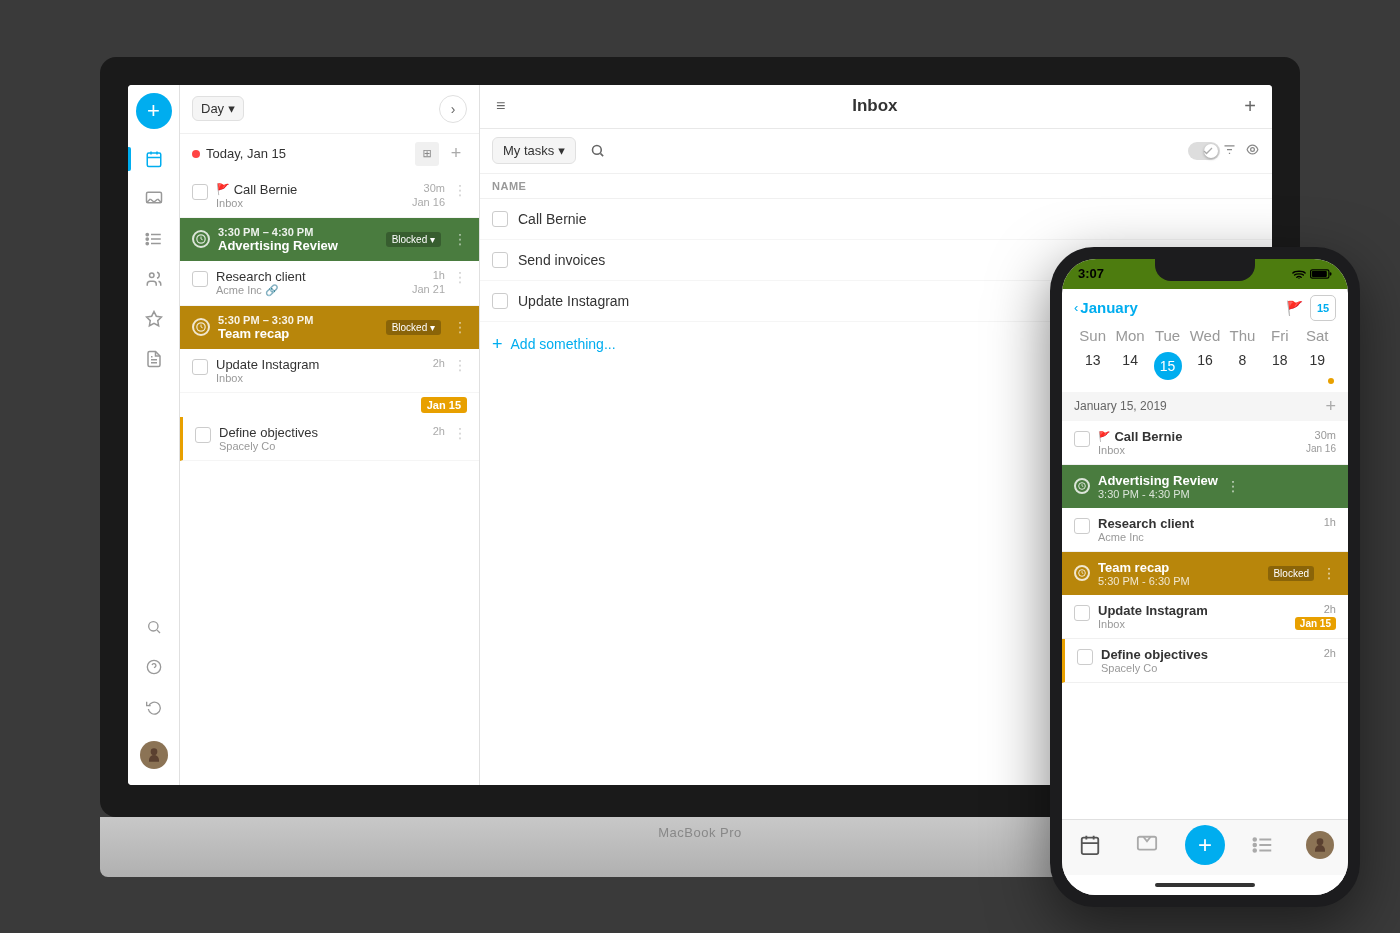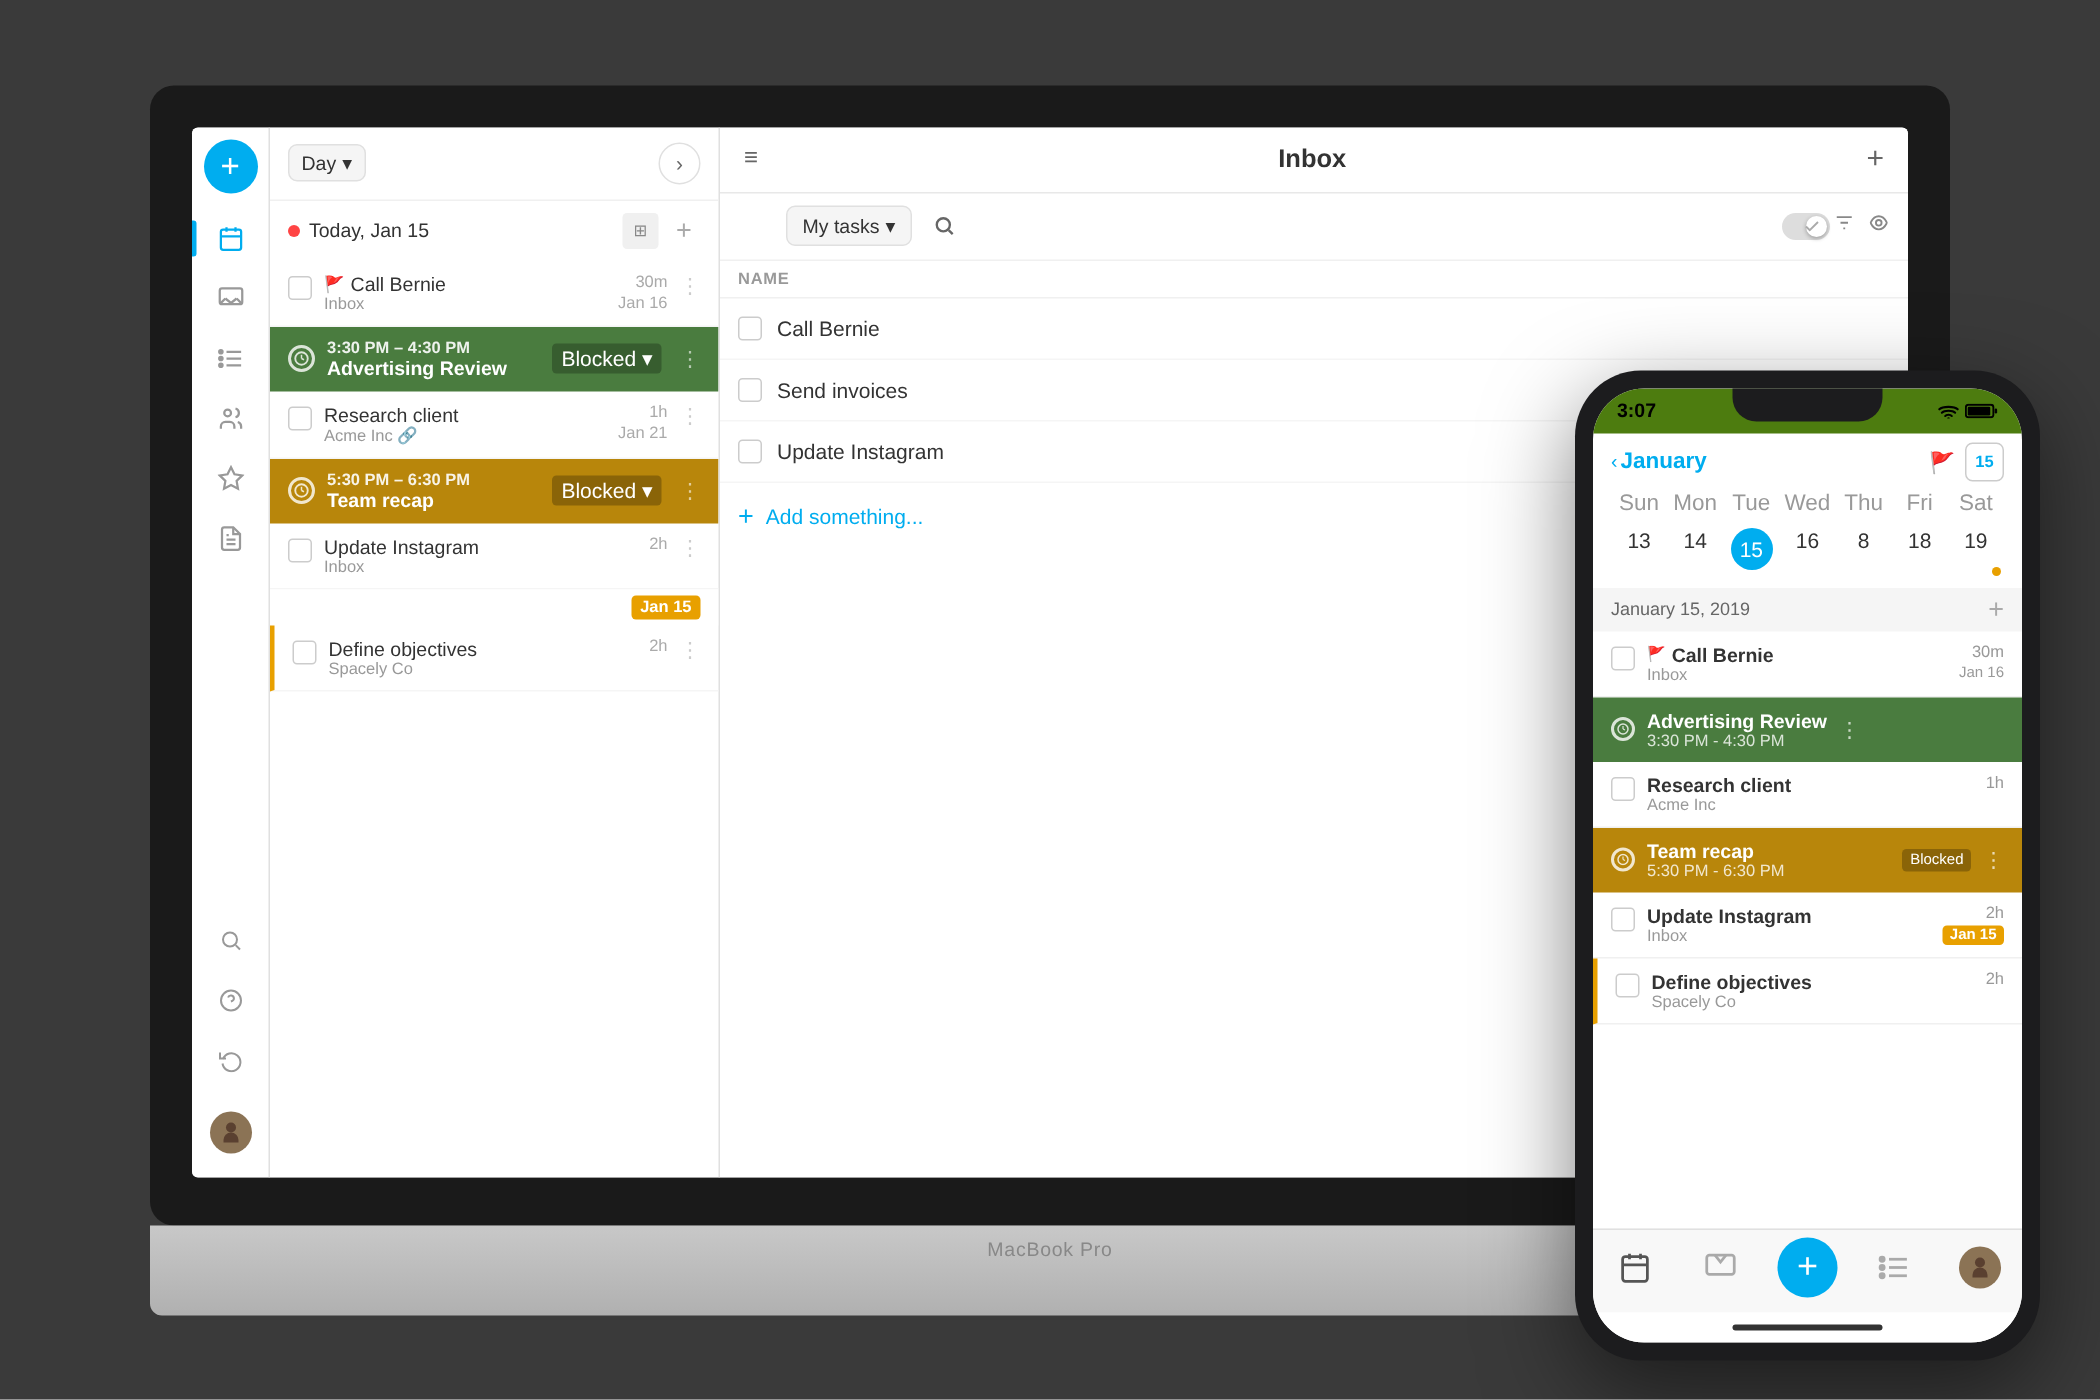--- a/index.html
+++ b/index.html
@@ -286,21 +286,21 @@
 
     .blocked-name {
       font-size: 13px;
       color: #fff;
       font-weight: 600;
     }
 
     .blocked-badge {
       background: rgba(0,0,0,0.25);
       color: #fff;
-      font-size: 14px;
+      font-size: 10px;
       padding: 2px 6px;
       border-radius: 3px;
       margin-left: auto;
     }
 
     .clock-icon {
       width: 18px;
       height: 18px;
       border: 2px solid rgba(255,255,255,0.8);
       border-radius: 50%;
@@ -373,21 +373,20 @@
       background: #f5f5f5;
       border: 1px solid #e0e0e0;
       border-radius: 6px;
       padding: 5px 10px;
       font-size: 13px;
       color: #333;
       cursor: pointer;
       display: flex;
       align-items: flex-start;
       gap: 4px;
-      margin-left: 32px;
     }
 
     .search-icon-btn {
       width: 28px;
       height: 28px;
       display: flex;
       align-items: center;
       justify-content: center;
       color: #666;
       font-size: 15px;
@@ -947,21 +946,21 @@
 
         <div class="blocked-event gold">
           <div class="clock-icon">
             <svg width="10" height="10" viewBox="0 0 12 12">
                 <circle cx="6" cy="6" r="5" fill="none" stroke="rgba(255,255,255,0.8)" stroke-width="1.5"></circle>
                 <line x1="6" y1="3" x2="6" y2="6" stroke="rgba(255,255,255,0.8)" stroke-width="1.2"></line>
                 <line x1="6" y1="6" x2="8" y2="7" stroke="rgba(255,255,255,0.8)" stroke-width="1.2"></line>
               </svg>
           </div>
           <div>
-            <div class="blocked-time">5:30 PM – 6:30 PM</div>
+            <div class="blocked-time">5:30 PM – 3:30 PM</div>
             <div class="blocked-name">Team recap</div>
           </div>
           <div class="blocked-badge">Blocked ▾</div>
           <div style="color:rgba(255,255,255,0.6);font-size:14px;margin-left:4px;">⋮</div>
         </div>
 
         <div class="task-item">
           <div class="task-checkbox"></div>
           <div class="task-content">
             <div class="task-name">Update Instagram</div>

